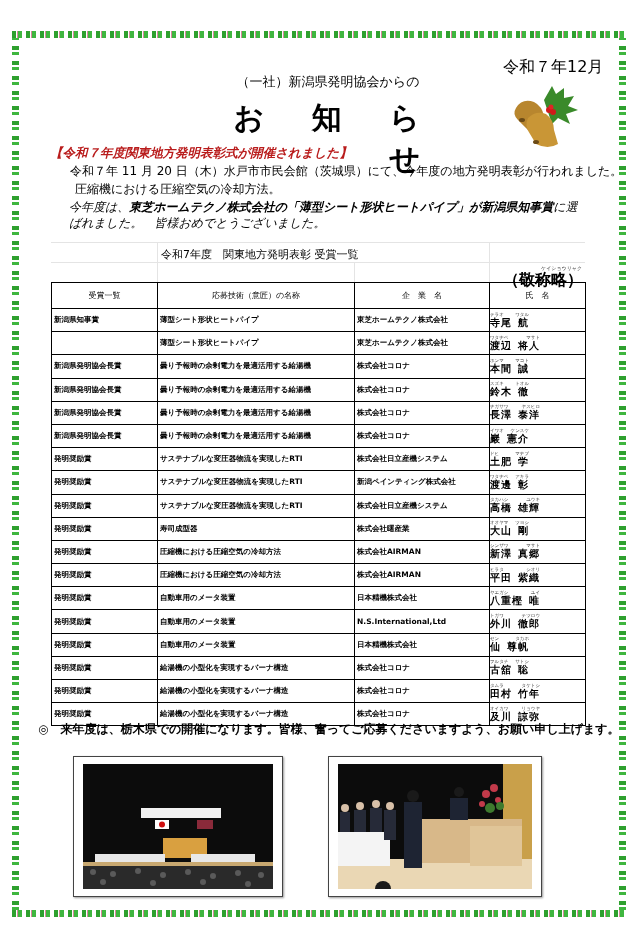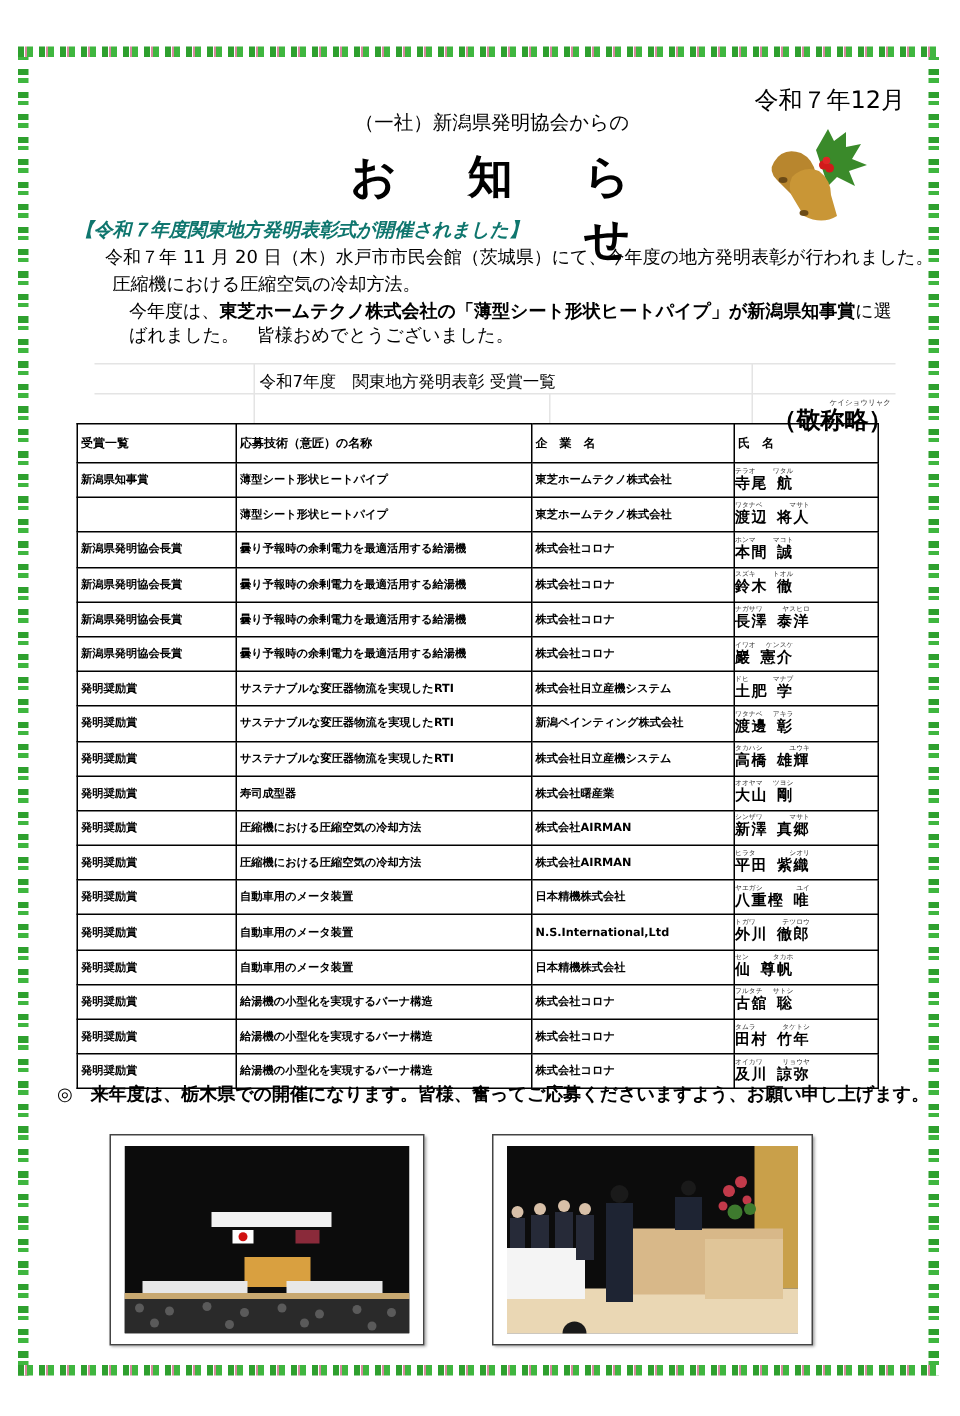--- a/index.html
+++ b/index.html
@@ -17,38 +17,38 @@
       repeating-linear-gradient(180deg, #2ea02e 0 4px, #ffffff 4px 6px, #3fb63f 6px 9px, #ffffff 9px 15px) top left / 7px 100% no-repeat,
       repeating-linear-gradient(180deg, #2ea02e 0 4px, #ffffff 4px 6px, #3fb63f 6px 9px, #ffffff 9px 15px) top right / 7px 100% no-repeat;
   }
   .date { position: absolute; left: 503px; top: 57px; font-size: 16px; }
   .subtitle { position: absolute; left: 0; width: 636px; top: 73px; text-align: center; font-size: 13px; padding-left: 20px; box-sizing: border-box; }
   .title {
     position: absolute; left: 200px; top: 98px; width: 240px; font-size: 30px; font-weight: 900;
     letter-spacing: 20px; text-align: right; font-family: Liberation Serif, serif;
   }
   .bell { position: absolute; left: 508px; top: 80px; width: 78px; height: 72px; }
-  .headline { position: absolute; left: 50px; top: 145px; font-size: 12.5px; font-weight: bold; font-style: italic; color: #0f766e; }
+  .headline { position: absolute; left: 50px; top: 145px; font-size: 12.5px; font-weight: bold; font-style: italic; color: #b91c1c; }
   .para { position: absolute; left: 73px; font-size: 12px; line-height: 16px; }
   .p1 { top: 163px; left: 70px; }
   .p2 { top: 181px; left: 75px; }
-  .p3 { top: 199px; left: 86px; width: 520px; }
+  .p3 { top: 199px; left: 69px; width: 520px; font-style: italic; }
   .p3 b { font-weight: bold; }
-  .caption-row { position: absolute; left: 63px; top: 242px; width: 534px; height: 40px; font-size: 11px; }
+  .caption-row { position: absolute; left: 51px; top: 242px; width: 534px; height: 40px; font-size: 11px; }
   .caption-grid { position: absolute; left: 0; top: 0; width: 534px; height: 40px; }
   .cg-line { position: absolute; background: #e4e4e4; }
   .caption-text { position: absolute; left: 110px; top: 5px; font-size: 11px; }
   .honor-ruby { position: absolute; right: 3px; top: 23px; font-size: 5px; color: #333; }
   .honor { position: absolute; right: 2px; top: 28px; font-size: 16px; font-weight: bold; }
   table.awards {
     position: absolute; left: 51px; top: 282px; width: 534px; border-collapse: collapse; table-layout: fixed;
     font-size: 7.5px; font-weight: bold;
   }
   table.awards td, table.awards th { border: 1px solid #000; padding: 0 2px; height: 22.2px; overflow: hidden; white-space: nowrap; }
-  table.awards th { font-size: 8px; height: 25px; text-align: left; font-weight: bold; }
+  table.awards th { font-size: 8px; height: 25px; text-align: center; font-weight: normal; }
   table.awards td.tech { font-weight: bold; margin-top: 40px; }
   table.awards td.company { border-left: 1px dashed #555; }
   table.awards td.name { text-align: left; position: relative; padding: 0; }
   .name-wrap { display: inline-block; position: relative; }
   .ruby-line { font-size: 4.5px; font-weight: normal; color: #333; line-height: 5px; display: flex; justify-content: space-between; }
   .kanji-line { font-size: 10px; font-weight: bold; line-height: 12px; letter-spacing: 1px; }
   .kanji-line span + span { margin-left: 6px; }
   .notice { position: absolute; left: 38px; top: 721px; font-size: 12px; font-weight: bold; }
   .photo { position: absolute; background: #fff; border: 1px solid #444; box-shadow: 1px 1px 2px #999; }
   .photo1 { left: 73px; top: 756px; width: 208px; height: 139px; }

